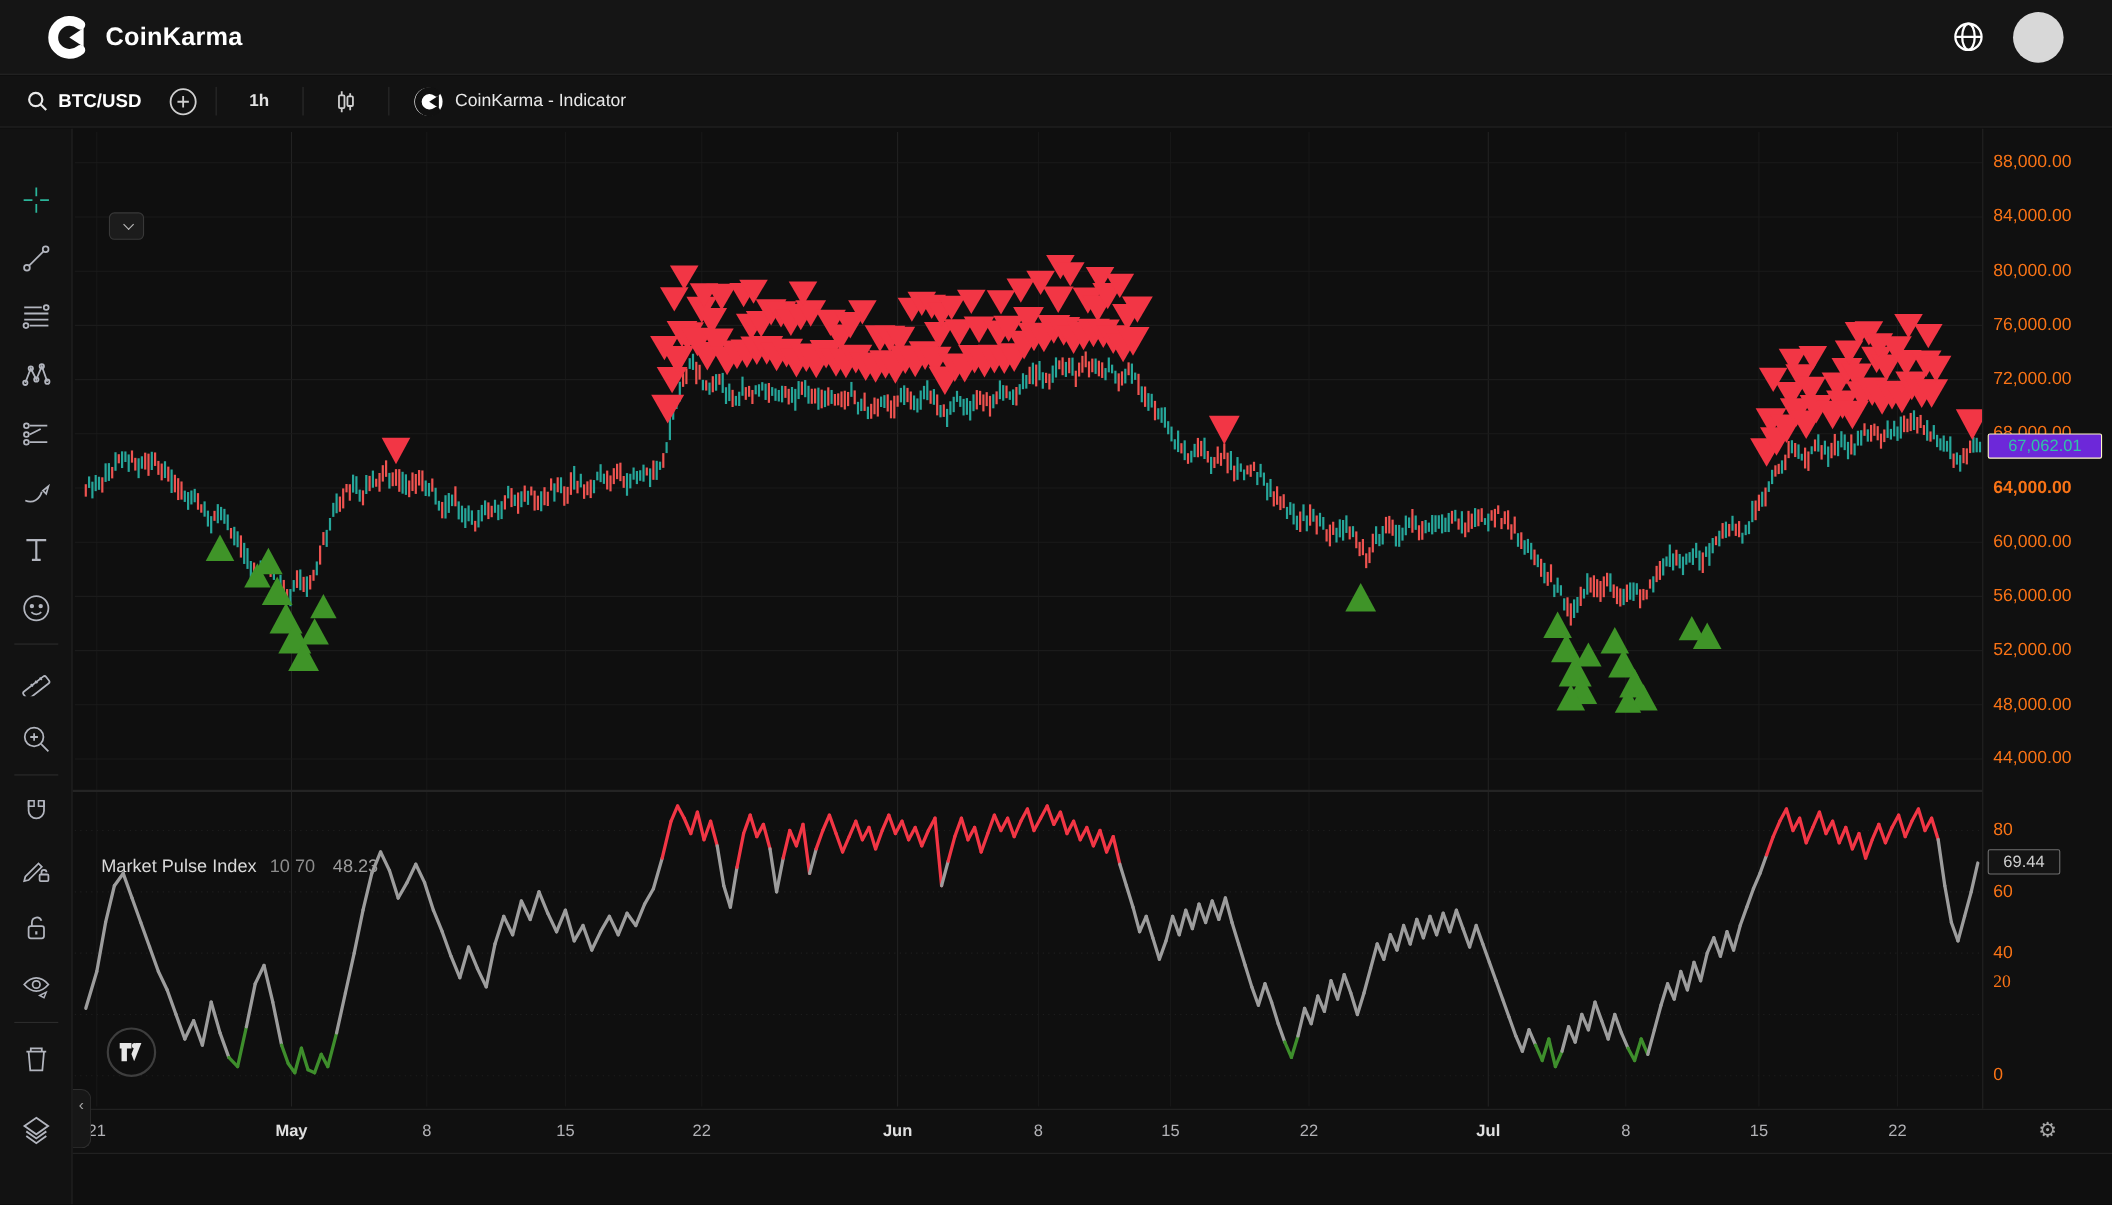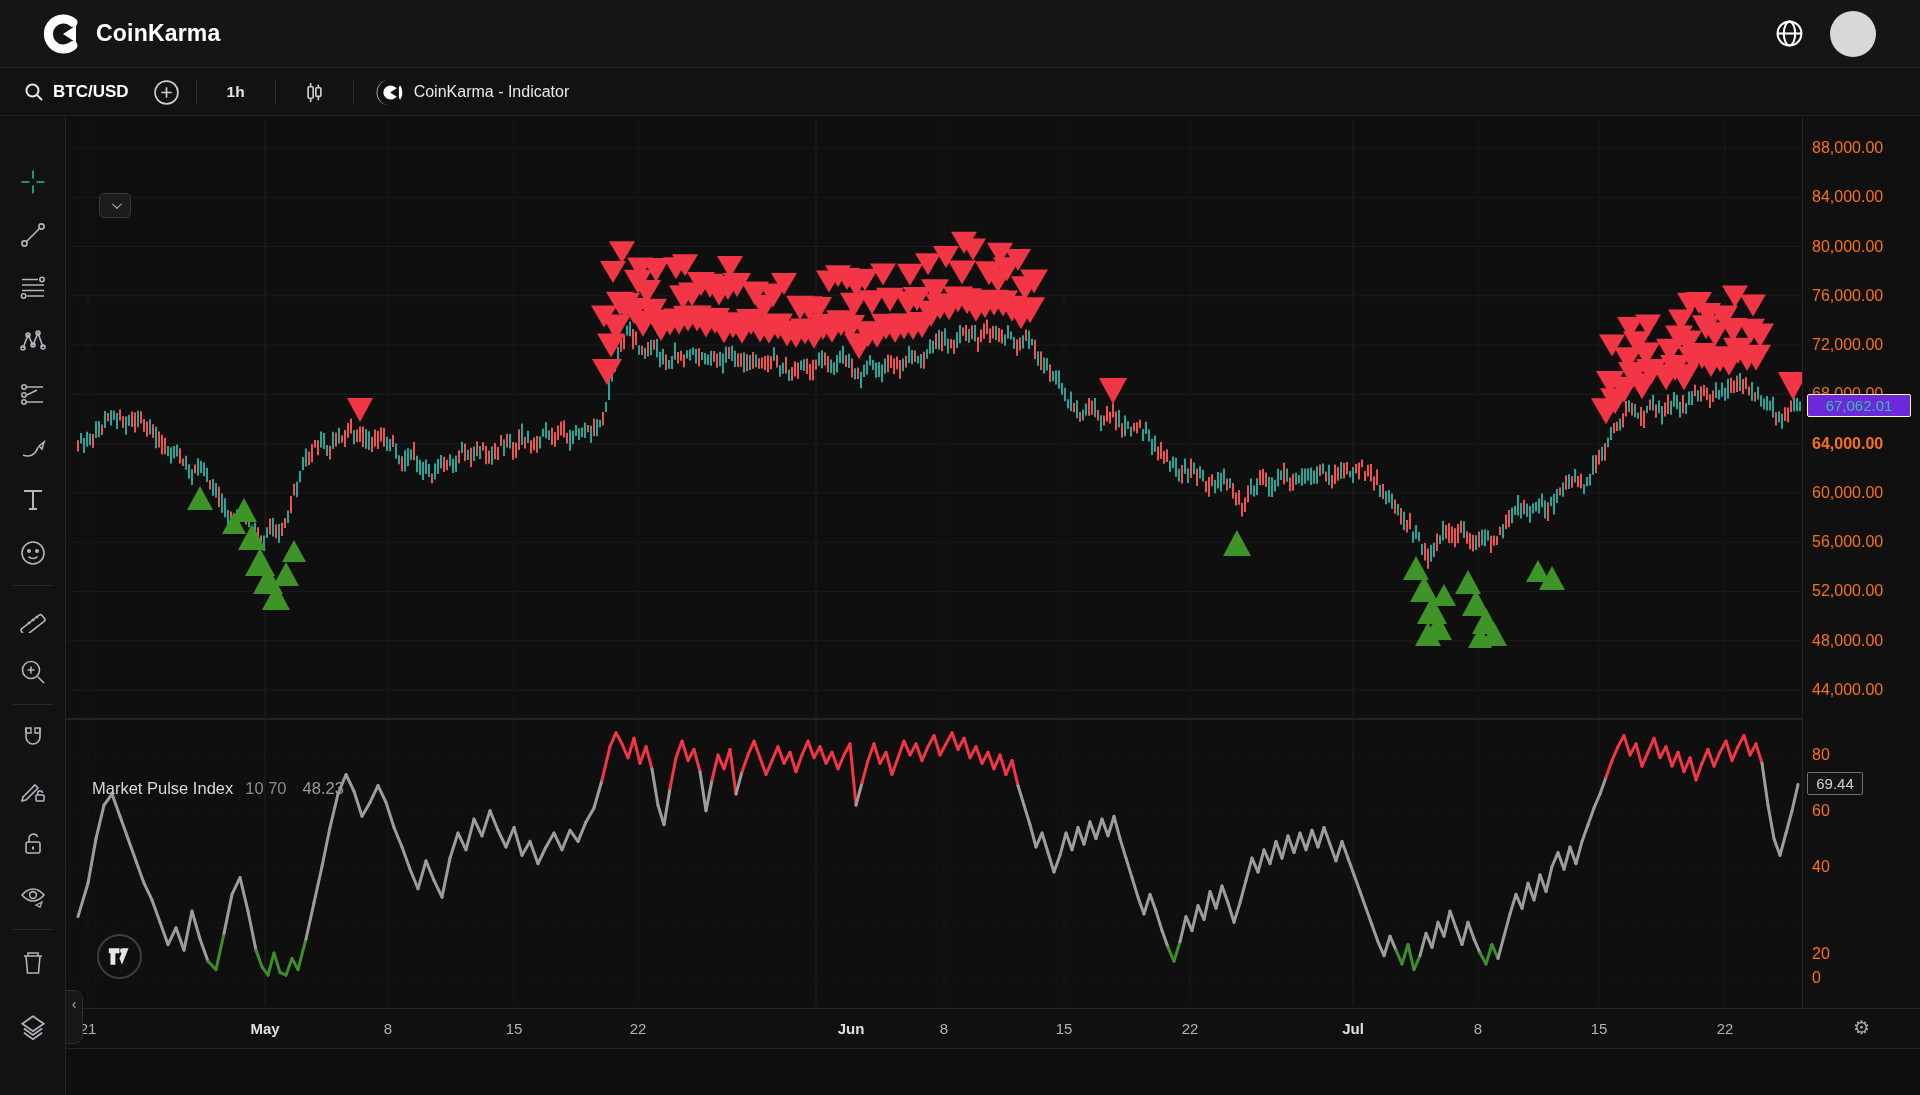--- a/index.html
+++ b/index.html
@@ -43,21 +43,21 @@
   #chart-svg { position:absolute; left:0; top:0; z-index:5; }
   .pane-border { position:absolute; z-index:8; background:#242424; }
 
   
   .right-axis { position:absolute; left:1802px; top:117px; width:118px; height:891px; background:#101010;
                 border-left:1px solid #242424; z-index:20; }
   .axis-label { position:absolute; left:9px; color:#f97316; font-size:16px; white-space:nowrap; }
   .price-badge { position:absolute; left:4px; width:104px; height:23px; border:1px solid #fef9c3; border-radius:2px;
                  background:#6d28d9; color:#31c3a7; font-size:15px; display:flex; align-items:center;
                  justify-content:center; z-index:22; }
-  .mpi-badge { position:absolute; left:4px; width:56px; height:23px; border:1px solid #6f6f6f; border-radius:2px;
+  .mpi-badge { position:absolute; left:4px; width:66px; height:23px; border:1px solid #6f6f6f; border-radius:2px;
                background:#141414; color:#cfcfcf; font-size:15px; display:flex; align-items:center;
                justify-content:center; z-index:22; }
 
   
   .time-axis { position:absolute; left:66px; top:1008px; width:1854px; height:41px; background:#101010;
                border-top:1px solid #242424; border-bottom:1px solid #242424; z-index:20; }
   .time-label { position:absolute; top:11px; transform:translateX(-50%); color:#b2b2b6; font-size:15px; }
   .time-label.major { color:#e0e0e0; font-weight:700; }
   .gear { position:absolute; right:50px; top:7px; color:#a6a6a6; font-size:19px; cursor:pointer; }
 
@@ -1337,32 +1337,32 @@
       <div class="axis-label" style="top: 268.364px;">68,000.00</div>
       <div class="axis-label" style="top: 317.636px; font-weight: bold;">64,000.00</div>
       <div class="axis-label" style="top: 366.909px;">60,000.00</div>
       <div class="axis-label" style="top: 416.182px;">56,000.00</div>
       <div class="axis-label" style="top: 465.455px;">52,000.00</div>
       <div class="axis-label" style="top: 514.727px;">48,000.00</div>
       <div class="axis-label" style="top: 564px;">44,000.00</div>
       <div class="axis-label" style="top: 629px;">80</div>
       <div class="axis-label" style="top: 684.75px;">60</div>
       <div class="axis-label" style="top: 740.5px;">40</div>
-      <div class="axis-label" style="top: 828px;">20</div>
+      <div class="axis-label" style="top: 767px; font-family: Liberation Serif, serif;">20</div>
       <div class="axis-label" style="top: 852px;">0</div>
     </div>
 
   <div class="time-axis" id="time-axis">
     <span class="gear">⚙</span>
   <div class="time-label" style="left: 22px;">21</div>
       <div class="time-label major" style="left: 199px;">May</div>
       <div class="time-label" style="left: 322px;">8</div>
       <div class="time-label" style="left: 448px;">15</div>
       <div class="time-label" style="left: 572px;">22</div>
-      <div class="time-label major" style="left: 750px; margin-left: 35px;">Jun</div>
+      <div class="time-label major" style="left: 750px;">Jun</div>
       <div class="time-label" style="left: 878px;">8</div>
       <div class="time-label" style="left: 998px;">15</div>
       <div class="time-label" style="left: 1124px;">22</div>
       <div class="time-label major" style="left: 1287px;">Jul</div>
       <div class="time-label" style="left: 1412px;">8</div>
       <div class="time-label" style="left: 1533px;">15</div>
       <div class="time-label" style="left: 1659px;">22</div>
     </div>
 
   <div class="tv-mark">

